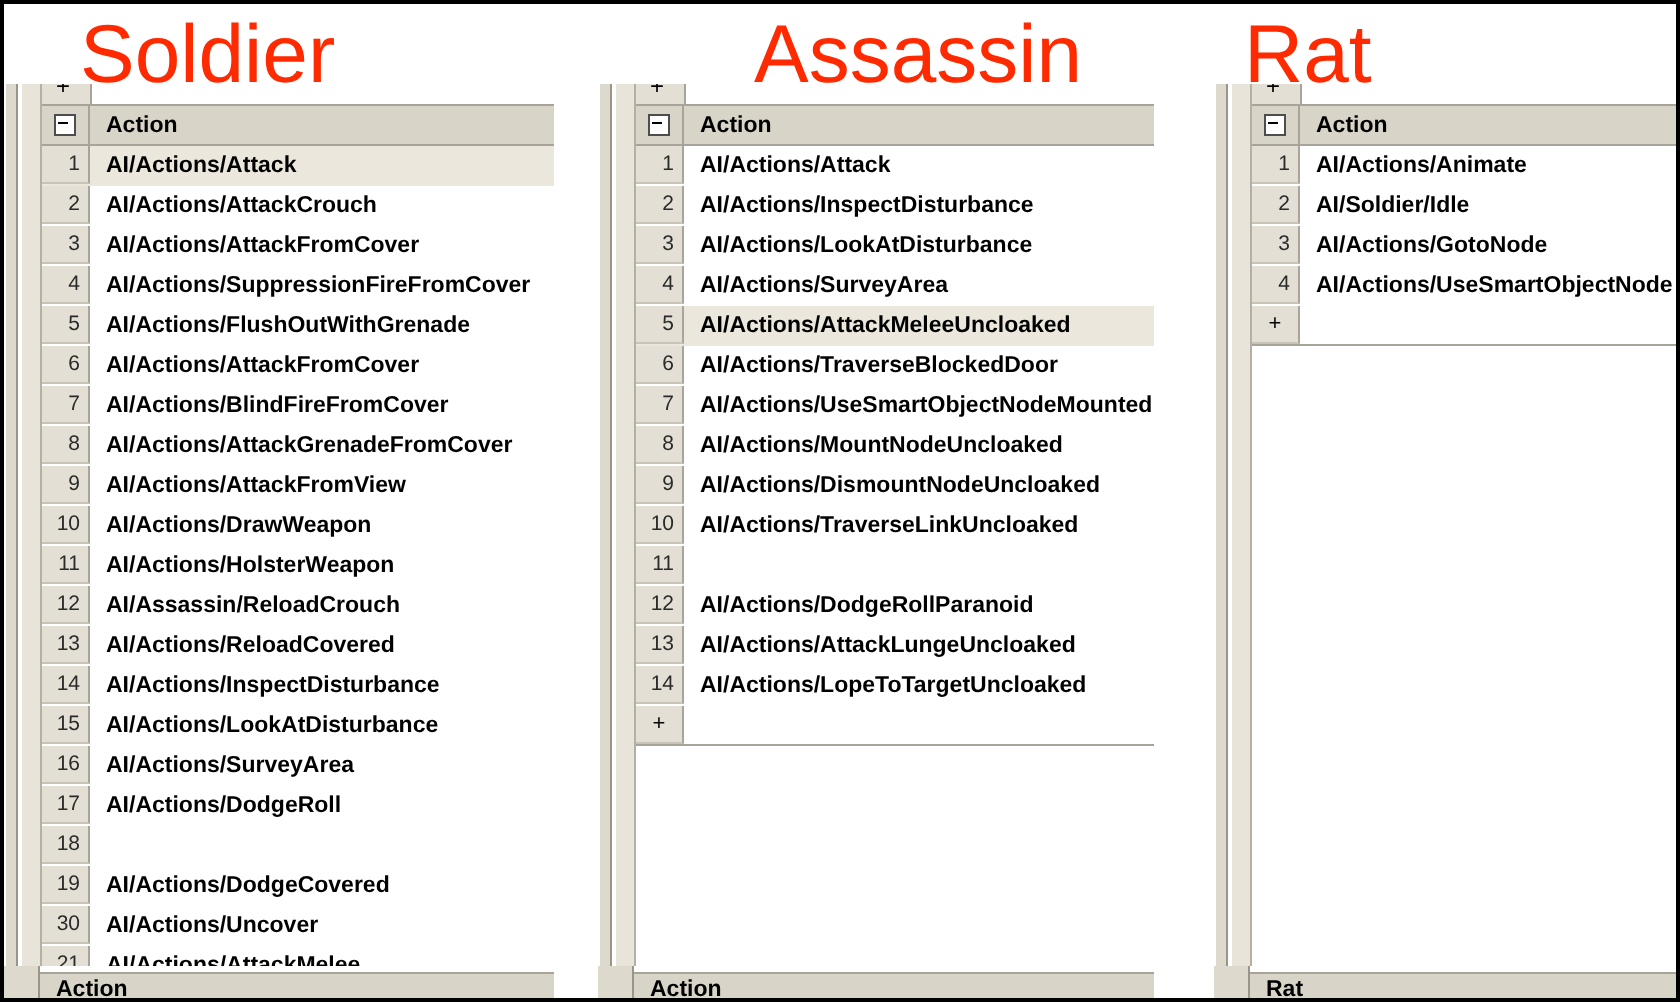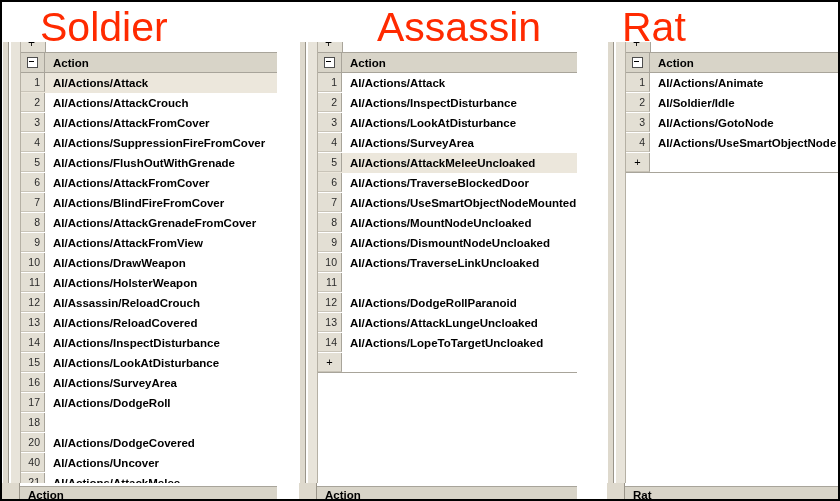--- a/index.html
+++ b/index.html
@@ -356,25 +356,25 @@
               <div class="val-cell">AI/Actions/SurveyArea</div>
             </div>
             <div class="row">
               <div class="num-cell">17</div>
               <div class="val-cell">AI/Actions/DodgeRoll</div>
             </div>
             <div class="row">
               <div class="num-cell">18</div>
             </div>
             <div class="row">
-              <div class="num-cell">20</div>
+              <div class="num-cell">19</div>
               <div class="val-cell">AI/Actions/DodgeCovered</div>
             </div>
             <div class="row">
-              <div class="num-cell">40</div>
+              <div class="num-cell">30</div>
               <div class="val-cell">AI/Actions/Uncover</div>
             </div>
             <div class="row">
               <div class="num-cell">21</div>
               <div class="val-cell">AI/Actions/AttackMelee</div>
             </div>
           </div>
         </div>
       </div>
       <div class="panel panel-assassin">

